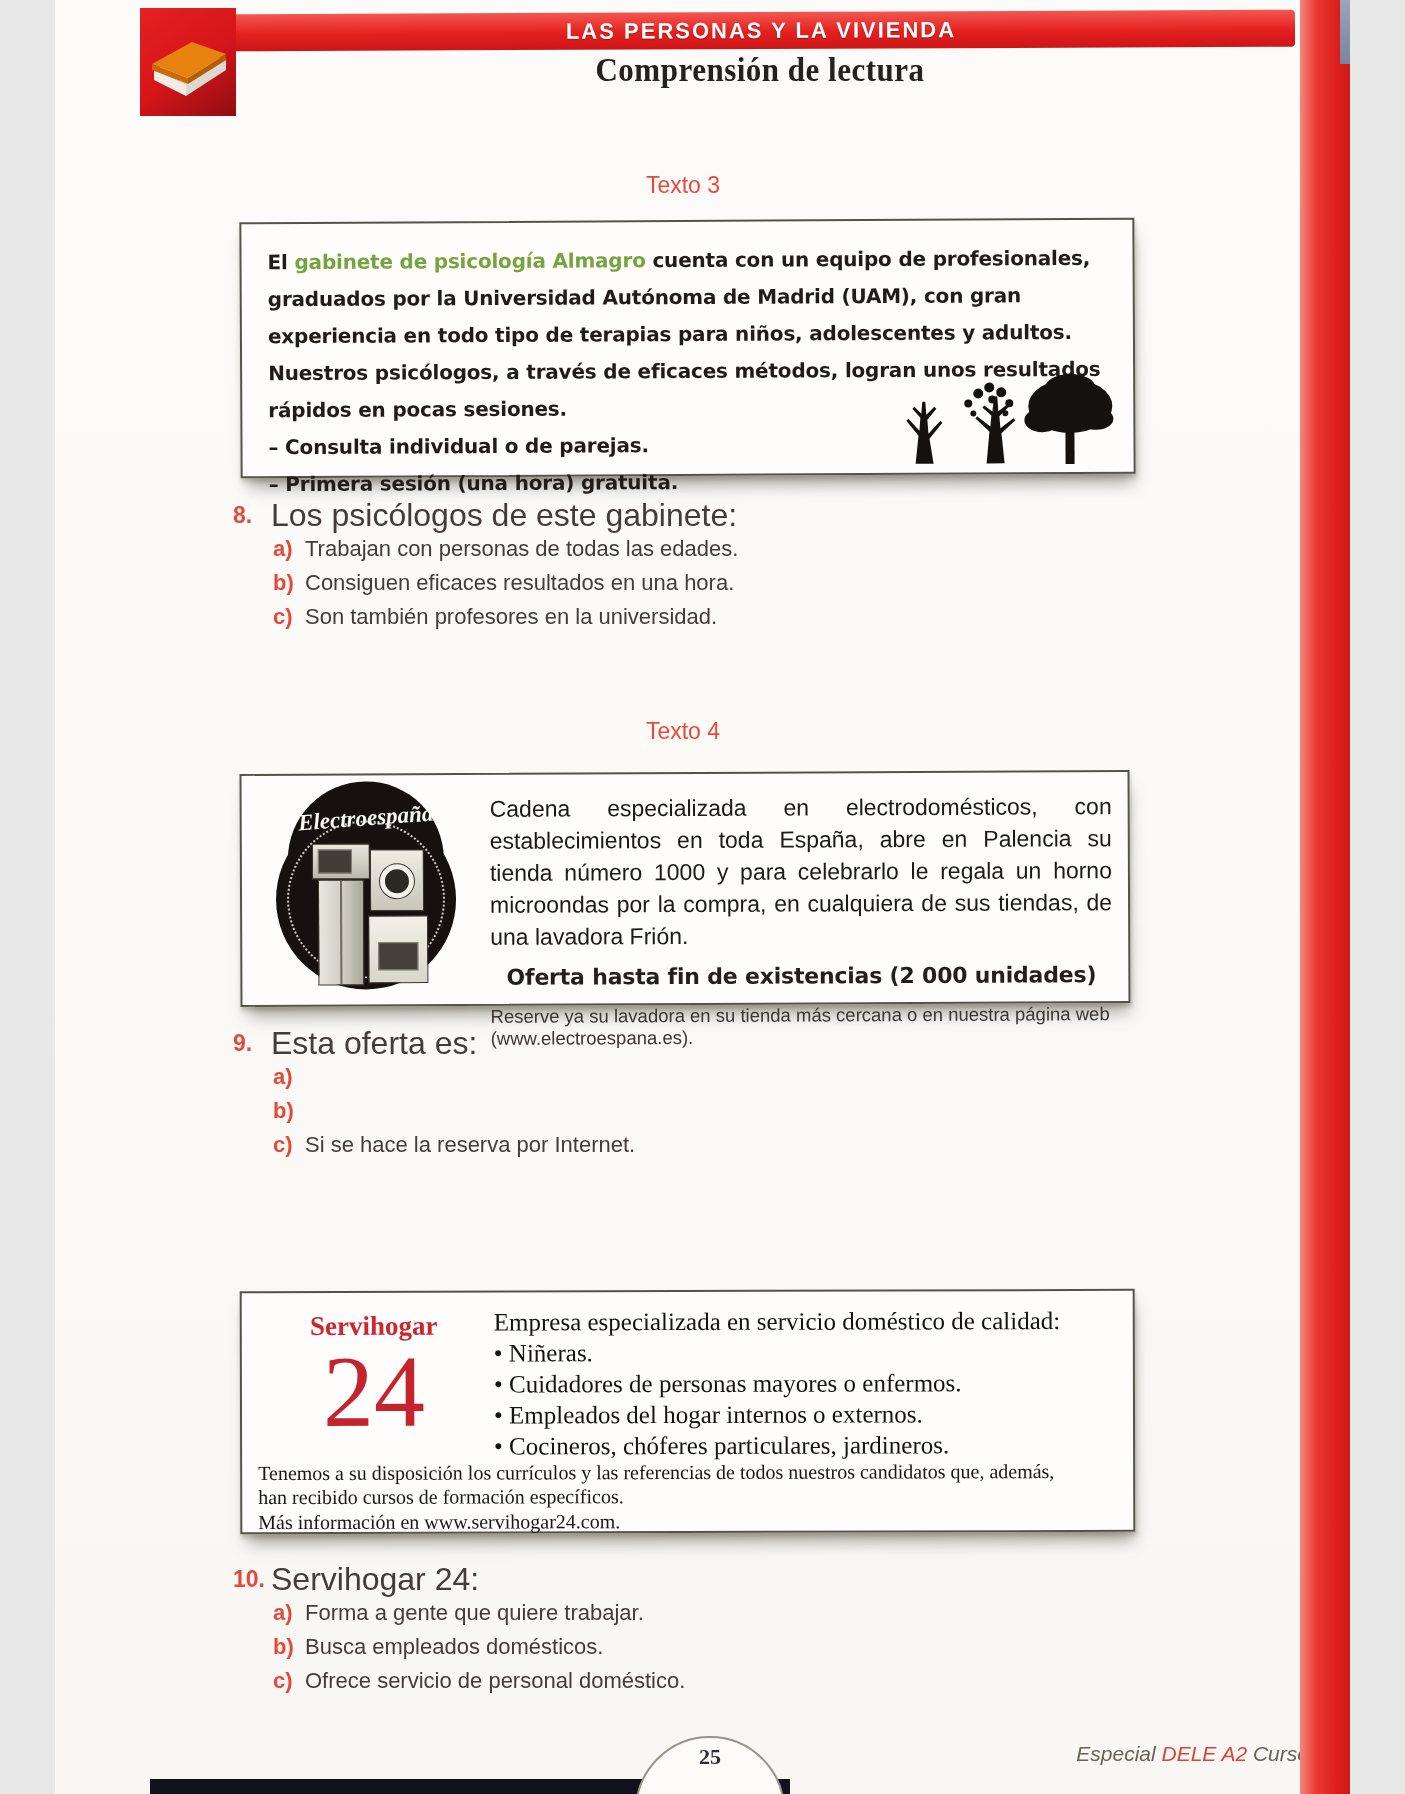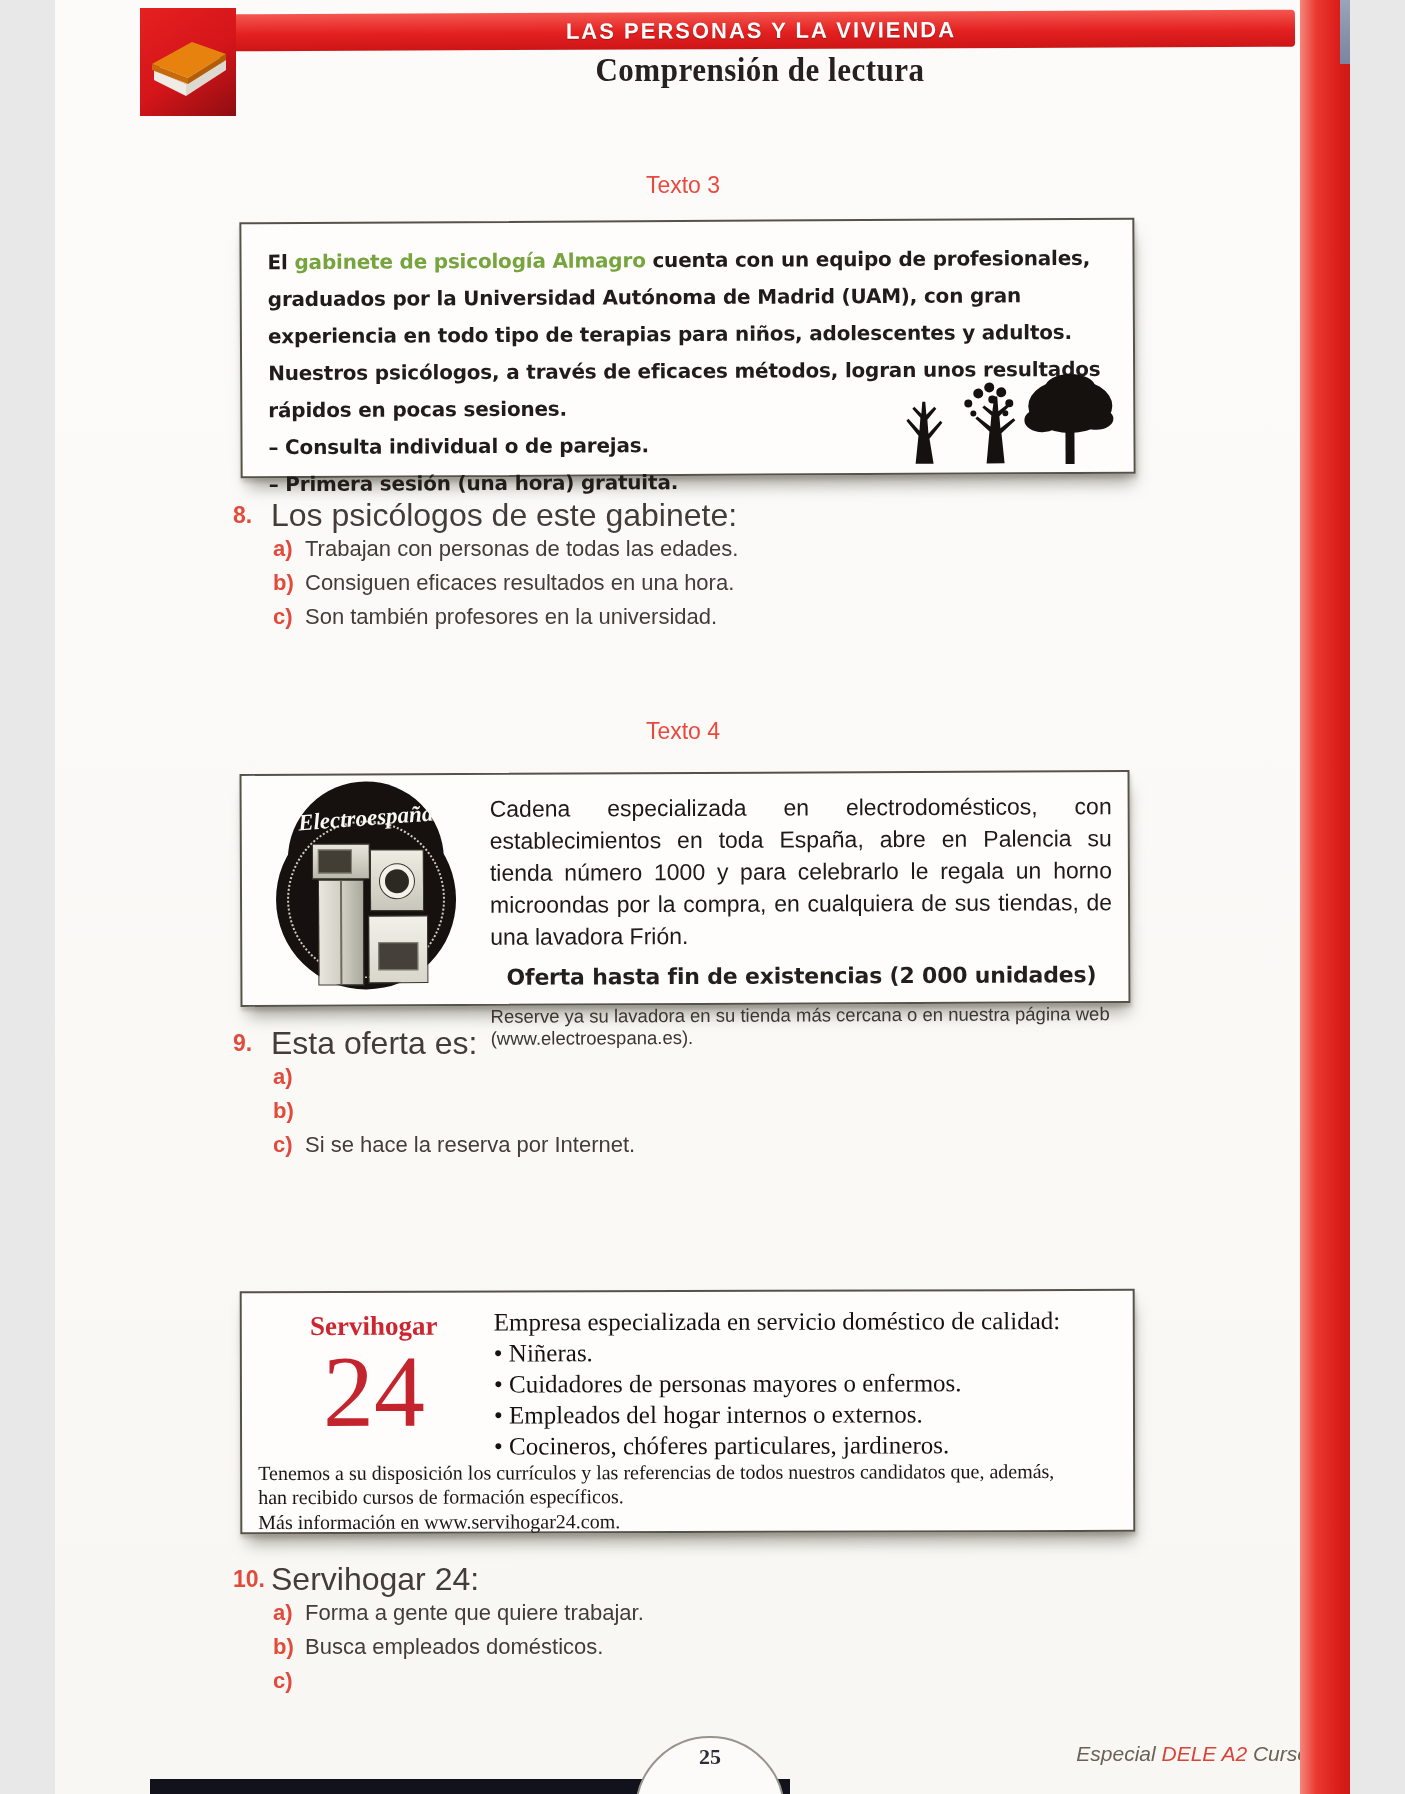--- a/index.html
+++ b/index.html
@@ -278,20 +278,21 @@
     <div class="opt">
       <span class="olabel">a)</span>
       <span class="otext">Forma a gente que quiere trabajar.</span>
     </div>
     <div class="opt">
       <span class="olabel">b)</span>
       <span class="otext">Busca empleados domésticos.</span>
     </div>
     <div class="opt">
       <span class="olabel">c)</span>
+      <span class="otext">Ofrece servicio de personal doméstico.</span>
     </div>
   </div>
 
   <div class="page-circle">
     <span>25</span>
   </div>
   <div class="footer-brand"><span>Especial </span><span class="hl">DELE A2</span><span> Curso completo</span></div>
 
 </div>
 

